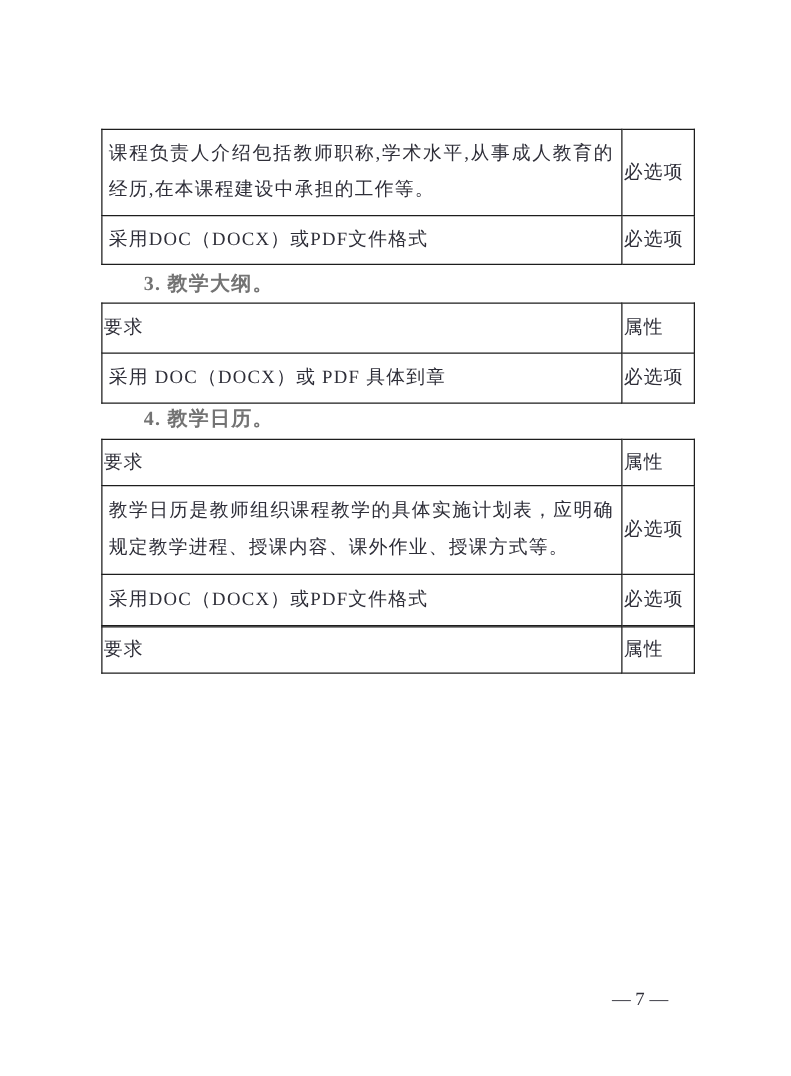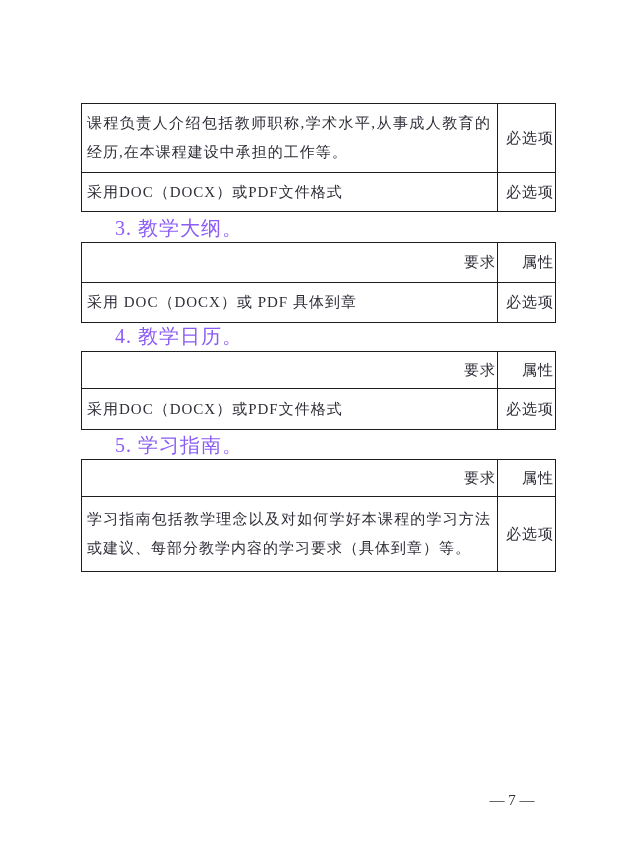--- a/index.html
+++ b/index.html
@@ -38,37 +38,37 @@
   }
   col.col-req  { width: 416px; }
   col.col-attr { width: 58px; }
   td.cell-req {
     text-align: justify;
     text-justify: inter-ideograph;
     padding: 2px 6px 2px 5px;
   }
   td.cell-req.single { text-align: left; }
   th.cell-req-head, td.cell-attr, th.cell-attr-head {
-    text-align: right;
+    text-align: left;
     padding: 2px 1px;
   }
   tr.h68  td, tr.h68  th { height: 64px; }
   tr.h38  td, tr.h38  th { height: 34px; }
   tr.h39  td, tr.h39  th { height: 35px; }
   tr.h136 td, tr.h136 th { height: 132px; }
   tr.h36  td, tr.h36  th { height: 32px; }
   tr.h70  td, tr.h70  th { height: 66px; }
   tr.h40  td, tr.h40  th { height: 36px; }
   tr.h74  td, tr.h74  th { height: 70px; }
   .sec-heading {
-    font-size: 20px;
-    font-weight: normal;
+    font-size: 16px;
+    font-weight: bold;
     line-height: 20px;
     letter-spacing: 1px;
-    color: #8b5cf6;
+    color: #737373;
   }
   .gap1 { margin: 6px 0 4px 34px; }
   .gap2 { margin: 3px 0 5px 34px; }
   .gap3 { margin: 5px 0 4px 34px; }
   .page-number {
     position: absolute;
     left: 472px;
     top: 792px;
     width: 80px;
     text-align: center;
@@ -122,41 +122,40 @@
     <table class="req-table">
       <colgroup>
           <col class="col-req">
           <col class="col-attr">
         </colgroup>
       <tbody>
         <tr class="h36">
           <th class="cell-req-head">要求</th>
           <th class="cell-attr-head">属性</th>
         </tr>
+        <tr class="h70">
+          <td class="cell-req">教学日历是教师组织课程教学的具体实施计划表，应明确规定教学进程、授课内容、课外作业、授课方式等。</td>
+          <td class="cell-attr">必选项</td>
+        </tr>
         <tr class="h40">
           <td class="cell-req single">采用DOC（DOCX）或PDF文件格式</td>
           <td class="cell-attr">必选项</td>
         </tr>
       </tbody>
     </table>
 
-    <h3 class="sec-heading gap3">5. 学习指南。</h3>
     <table class="req-table">
       <colgroup>
           <col class="col-req">
           <col class="col-attr">
         </colgroup>
       <tbody>
         <tr class="h36">
           <th class="cell-req-head">要求</th>
           <th class="cell-attr-head">属性</th>
         </tr>
-        <tr class="h74">
-          <td class="cell-req">学习指南包括教学理念以及对如何学好本课程的学习方法或建议、每部分教学内容的学习要求（具体到章）等。</td>
-          <td class="cell-attr">必选项</td>
-        </tr>
       </tbody>
     </table>
 
   </div>
 
   <div class="page-number">— 7 —</div>
 </div>
 
 </body></html>

